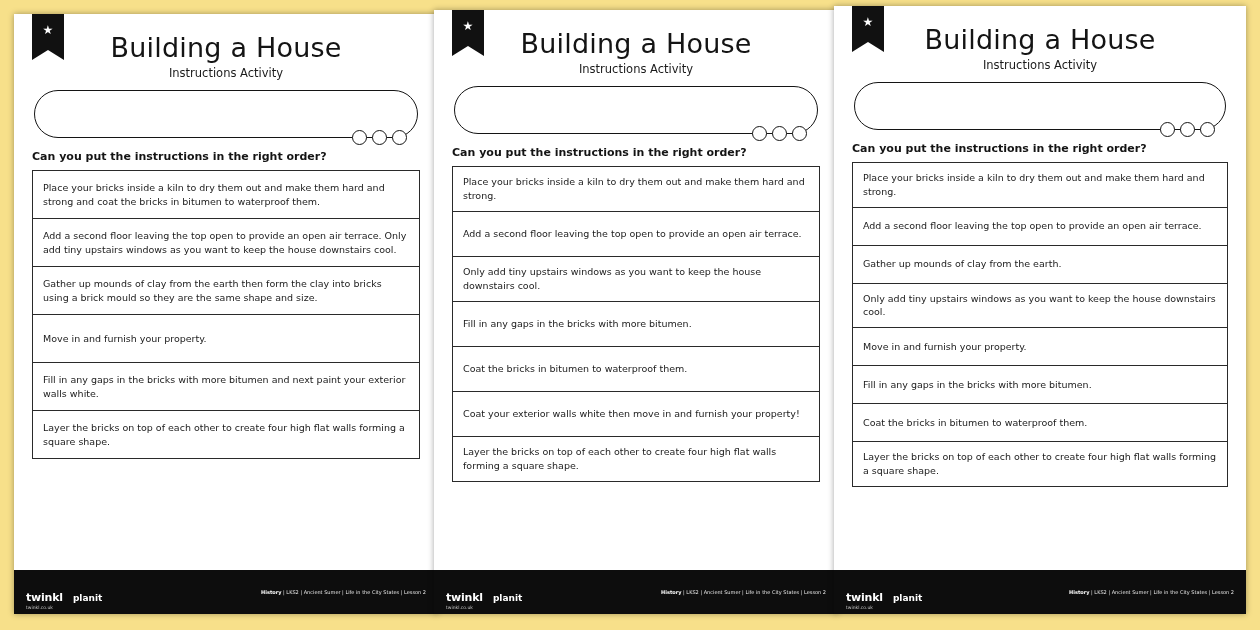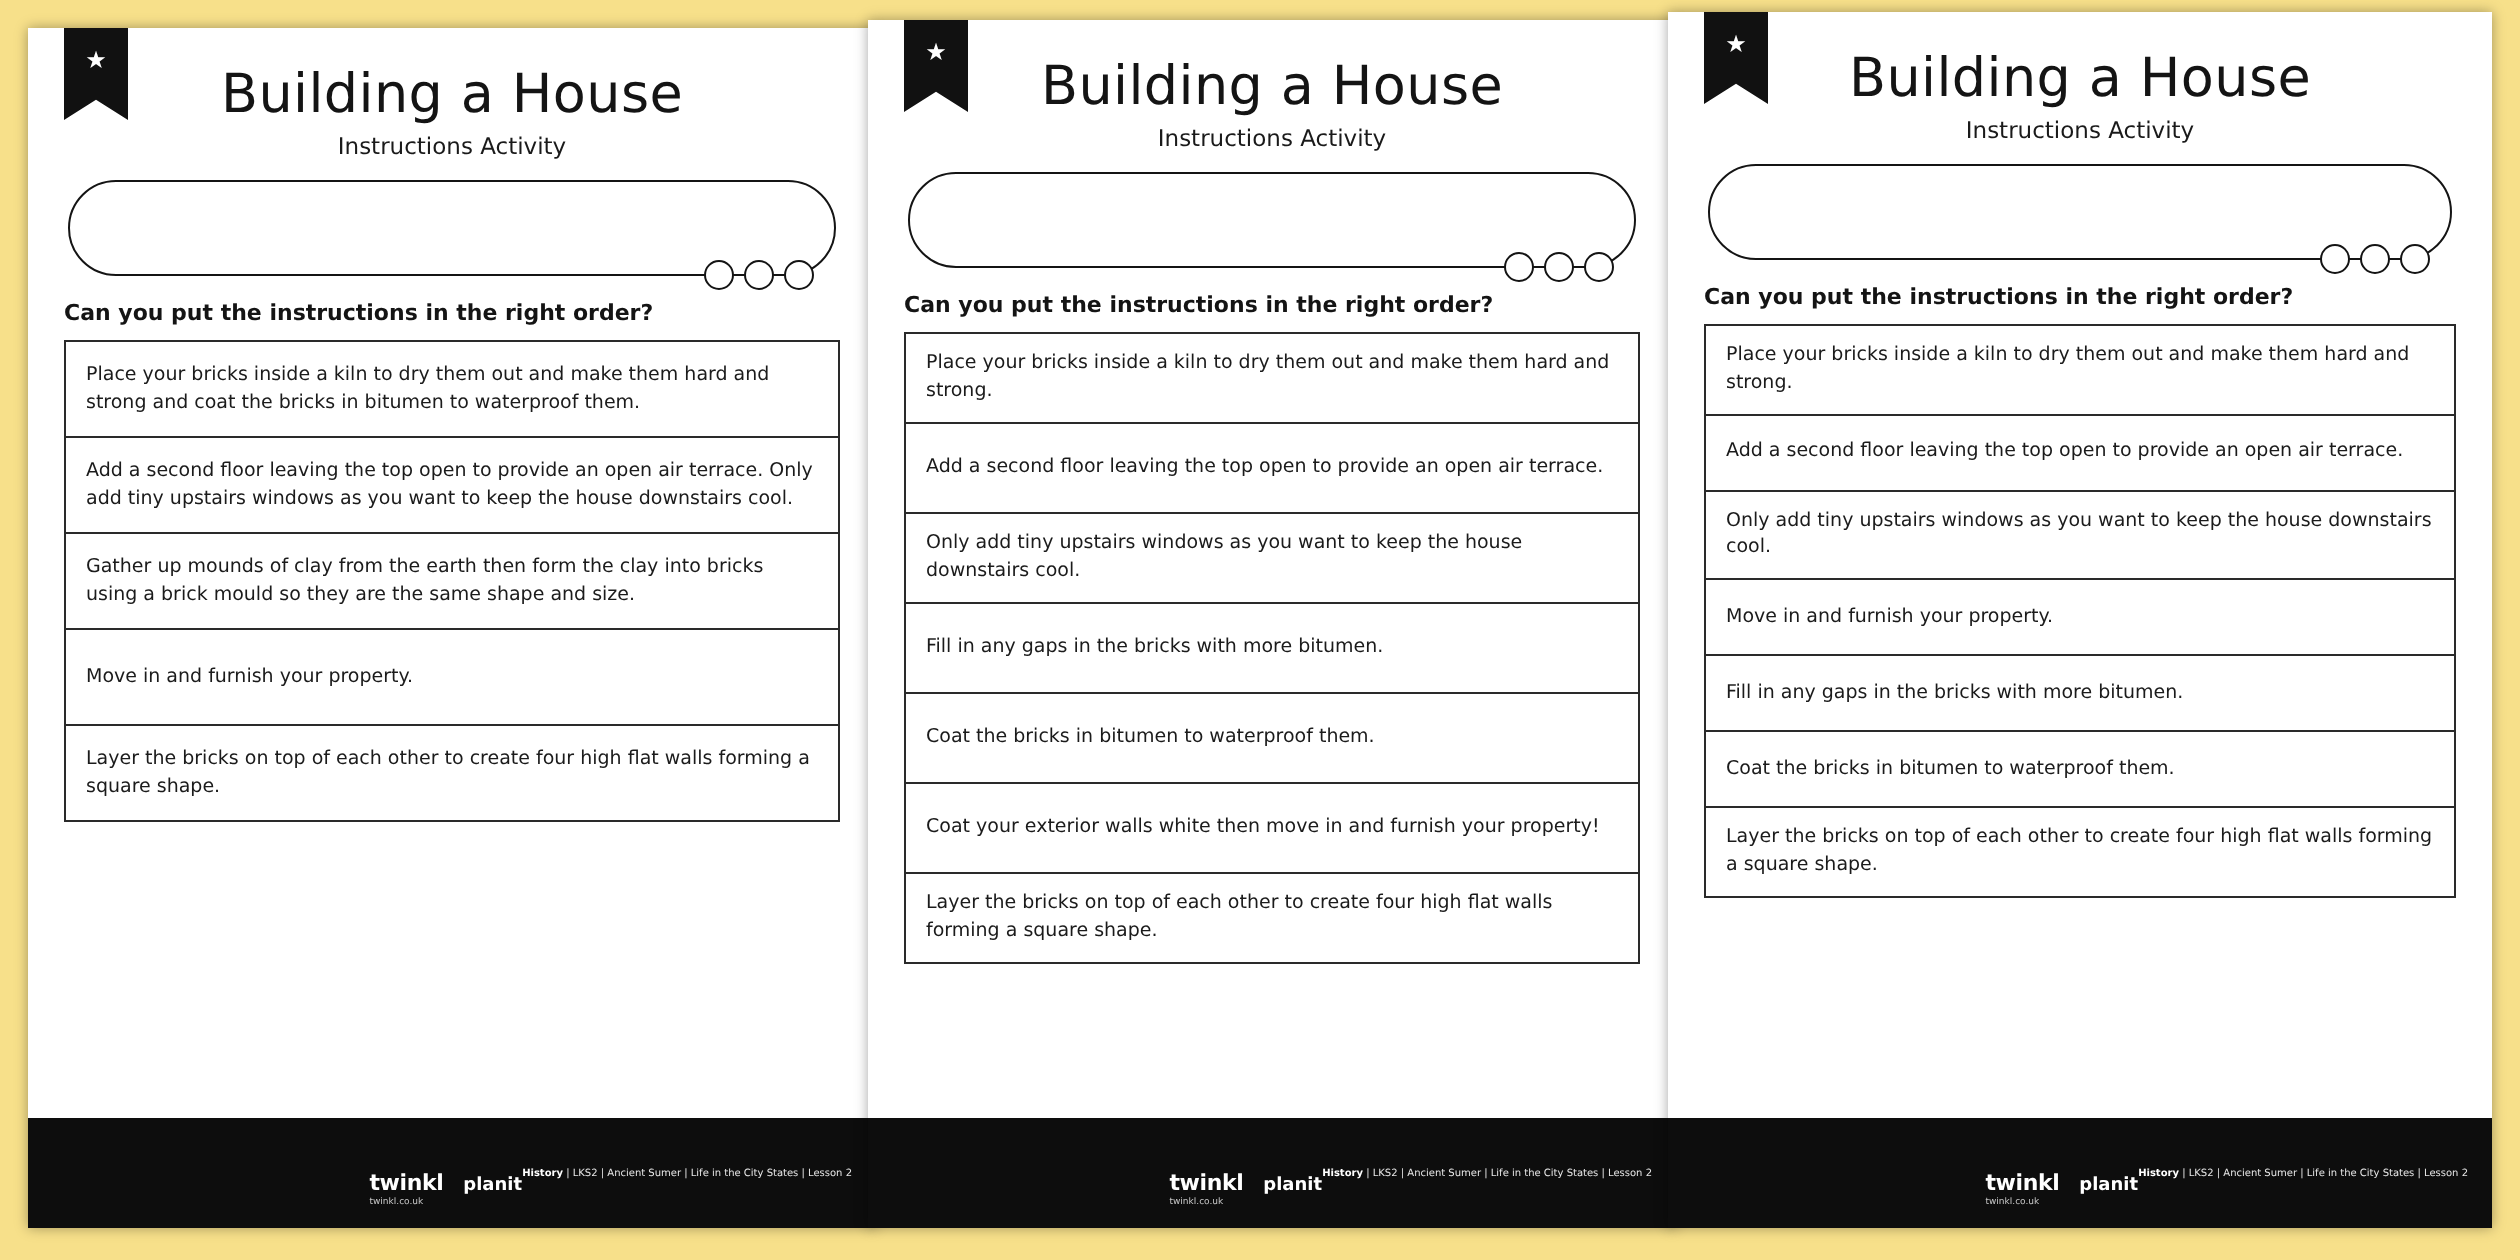--- a/index.html
+++ b/index.html
@@ -135,26 +135,26 @@
   .sheet-1 .strip { min-height: 48px; }
   .sheet-2 .strip { min-height: 45px; }
   .sheet-3 .strip { min-height: 38px; }
 
   
   .footer {
     position: absolute;
     left: 0;
     bottom: 0;
     width: 100%;
-    height: 55px;
+    height: 44px;
     background: #0d0d0d;
     color: #fff;
     display: flex;
     align-items: center;
-    justify-content: flex-end;
+    justify-content: space-between;
     padding: 0 12px;
     box-sizing: border-box;
   }
   .brand {
     display: flex;
     align-items: baseline;
     gap: 10px;
   }
   .brand-logo {
     font-family: "DejaVu Sans", sans-serif;
@@ -210,20 +210,21 @@
         </div>
       </div>
 
       <div class="question">Can you put the instructions in the right order?</div>
 
       <div class="strips">
         <div class="strip">Place your bricks inside a kiln to dry them out and make them hard and strong and coat the bricks in bitumen to waterproof them.</div>
         <div class="strip">Add a second floor leaving the top open to provide an open air terrace. Only add tiny upstairs windows as you want to keep the house downstairs cool.</div>
         <div class="strip">Gather up mounds of clay from the earth then form the clay into bricks using a brick mould so they are the same shape and size.</div>
         <div class="strip">Move in and furnish your property.</div>
+        <div class="strip">Fill in any gaps in the bricks with more bitumen and next paint your exterior walls white.</div>
         <div class="strip">Layer the bricks on top of each other to create four high flat walls forming a square shape.</div>
       </div>
     </div>
 
     <div class="footer">
       <div class="brand">
         <div>
           <div class="brand-logo">twinkl</div>
           <span class="brand-url">twinkl.co.uk</span>
         </div>
@@ -300,20 +301,21 @@
           <span></span>
           <span></span>
         </div>
       </div>
 
       <div class="question">Can you put the instructions in the right order?</div>
 
       <div class="strips">
         <div class="strip">Place your bricks inside a kiln to dry them out and make them hard and strong.</div>
         <div class="strip">Add a second floor leaving the top open to provide an open air terrace.</div>
+        <div class="strip">Gather up mounds of clay from the earth.</div>
         <div class="strip">Only add tiny upstairs windows as you want to keep the house downstairs cool.</div>
         <div class="strip">Move in and furnish your property.</div>
         <div class="strip">Fill in any gaps in the bricks with more bitumen.</div>
         <div class="strip">Coat the bricks in bitumen to waterproof them.</div>
         <div class="strip">Layer the bricks on top of each other to create four high flat walls forming a square shape.</div>
       </div>
     </div>
 
     <div class="footer">
       <div class="brand">

